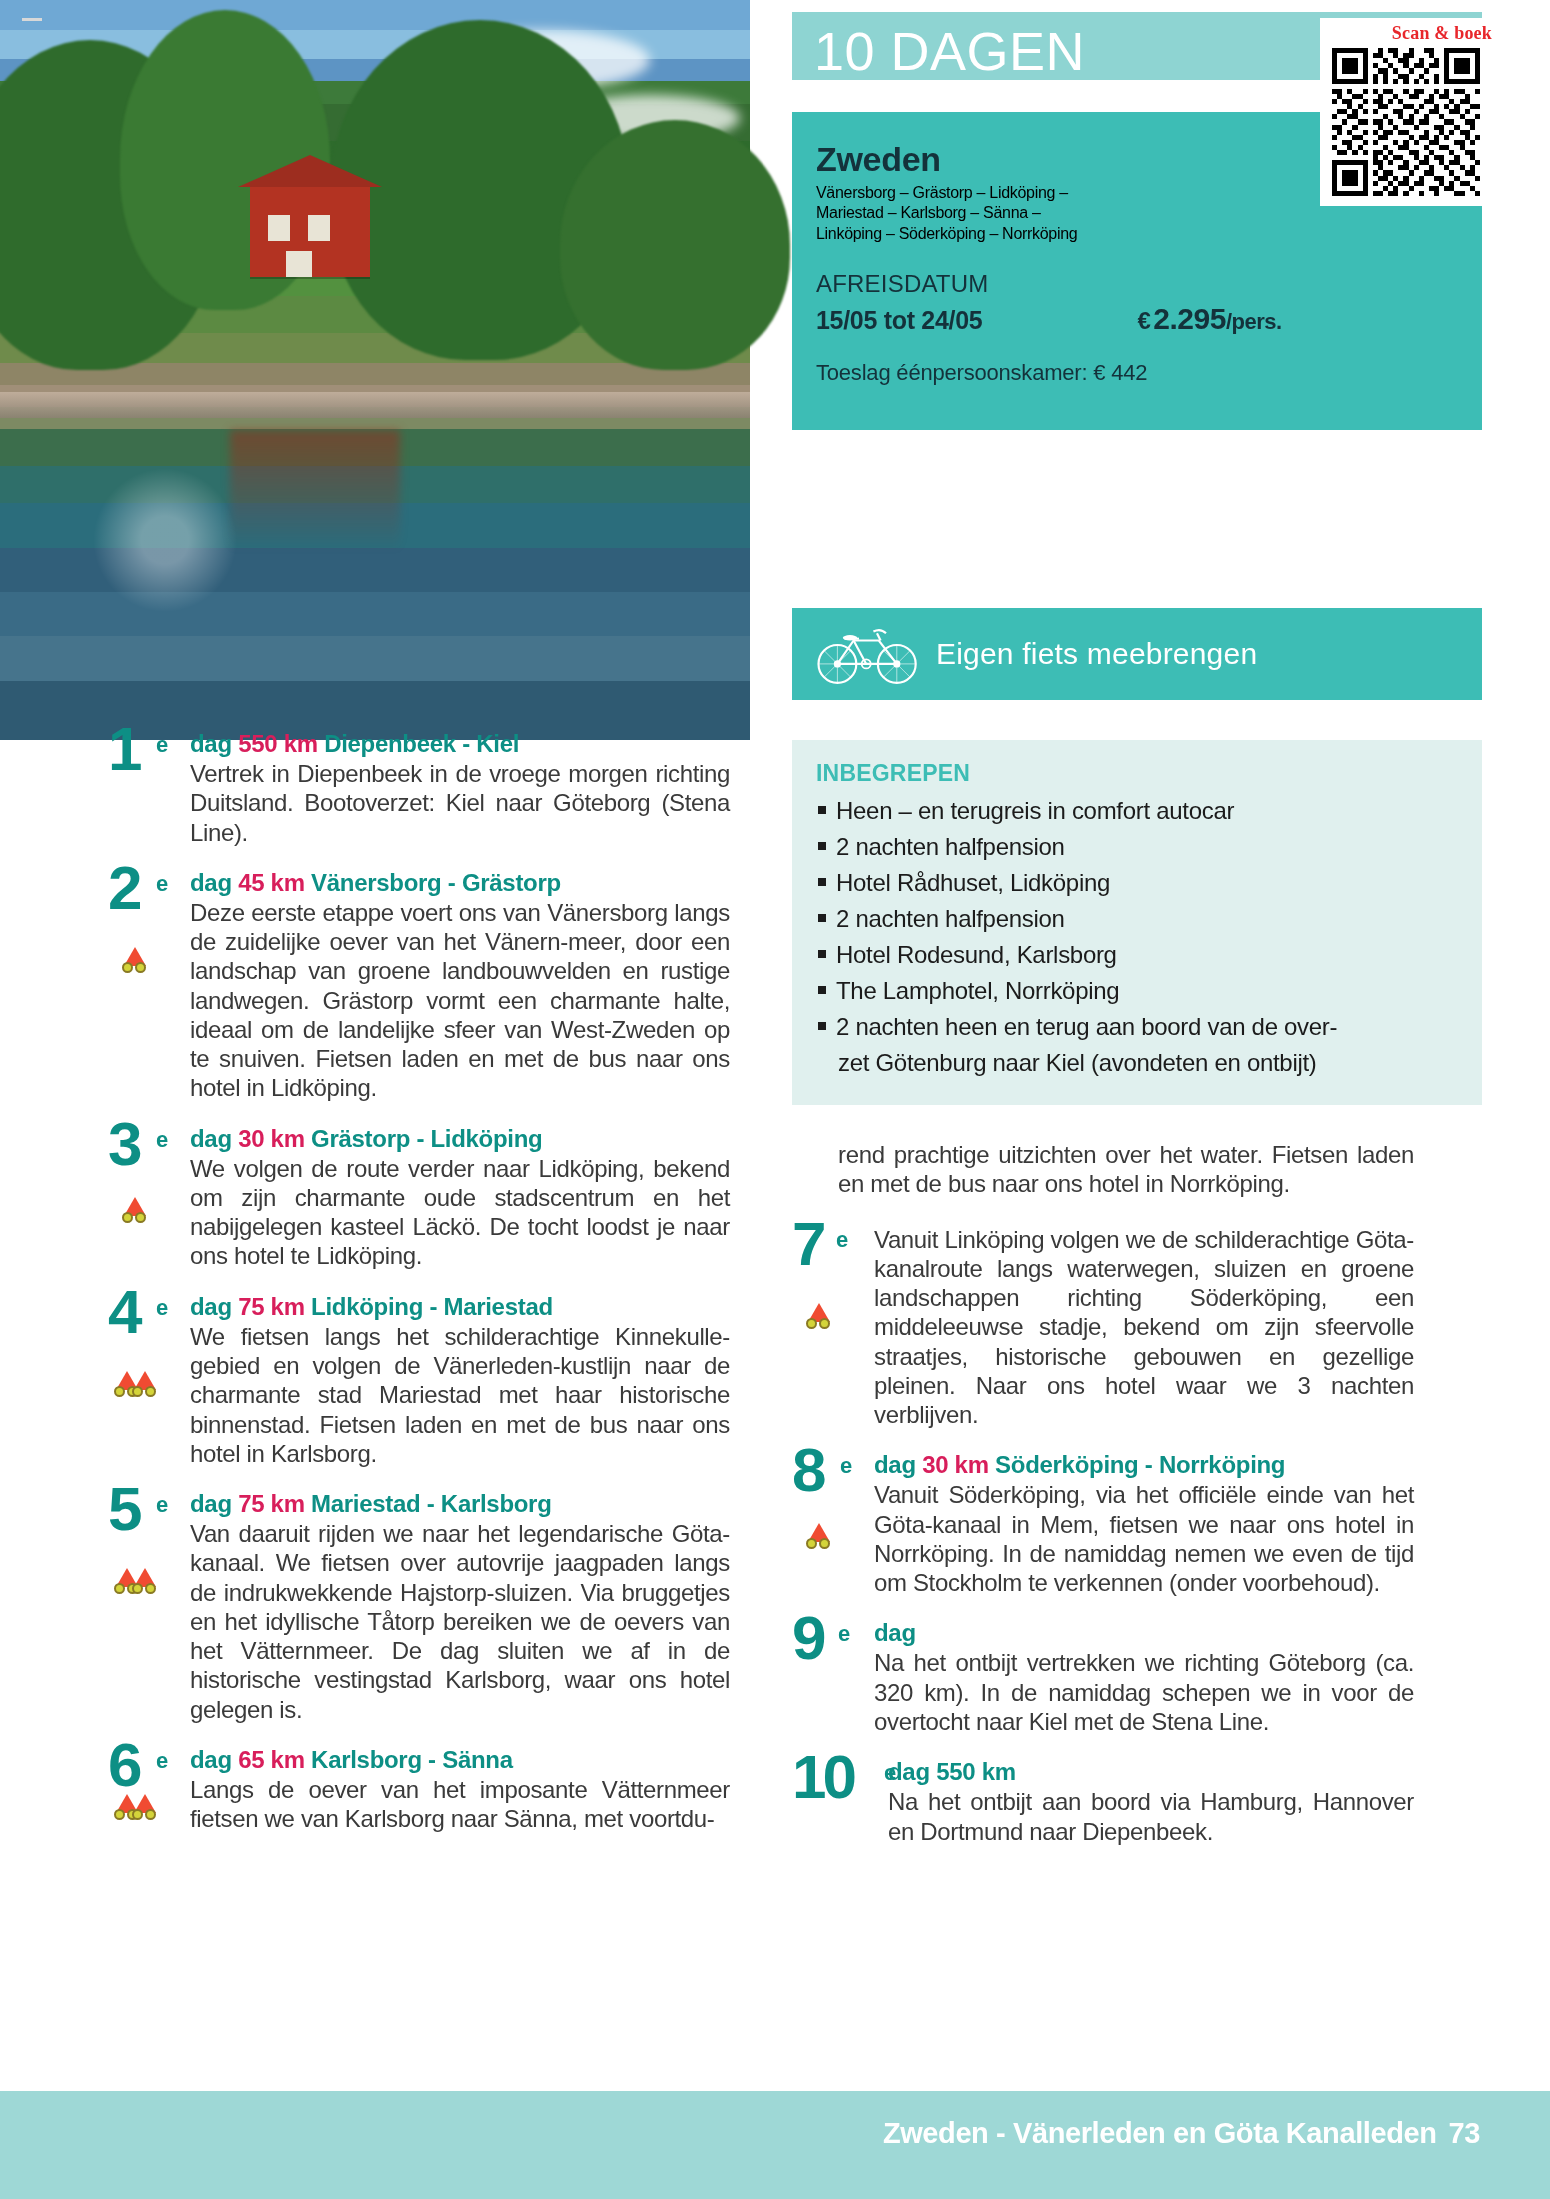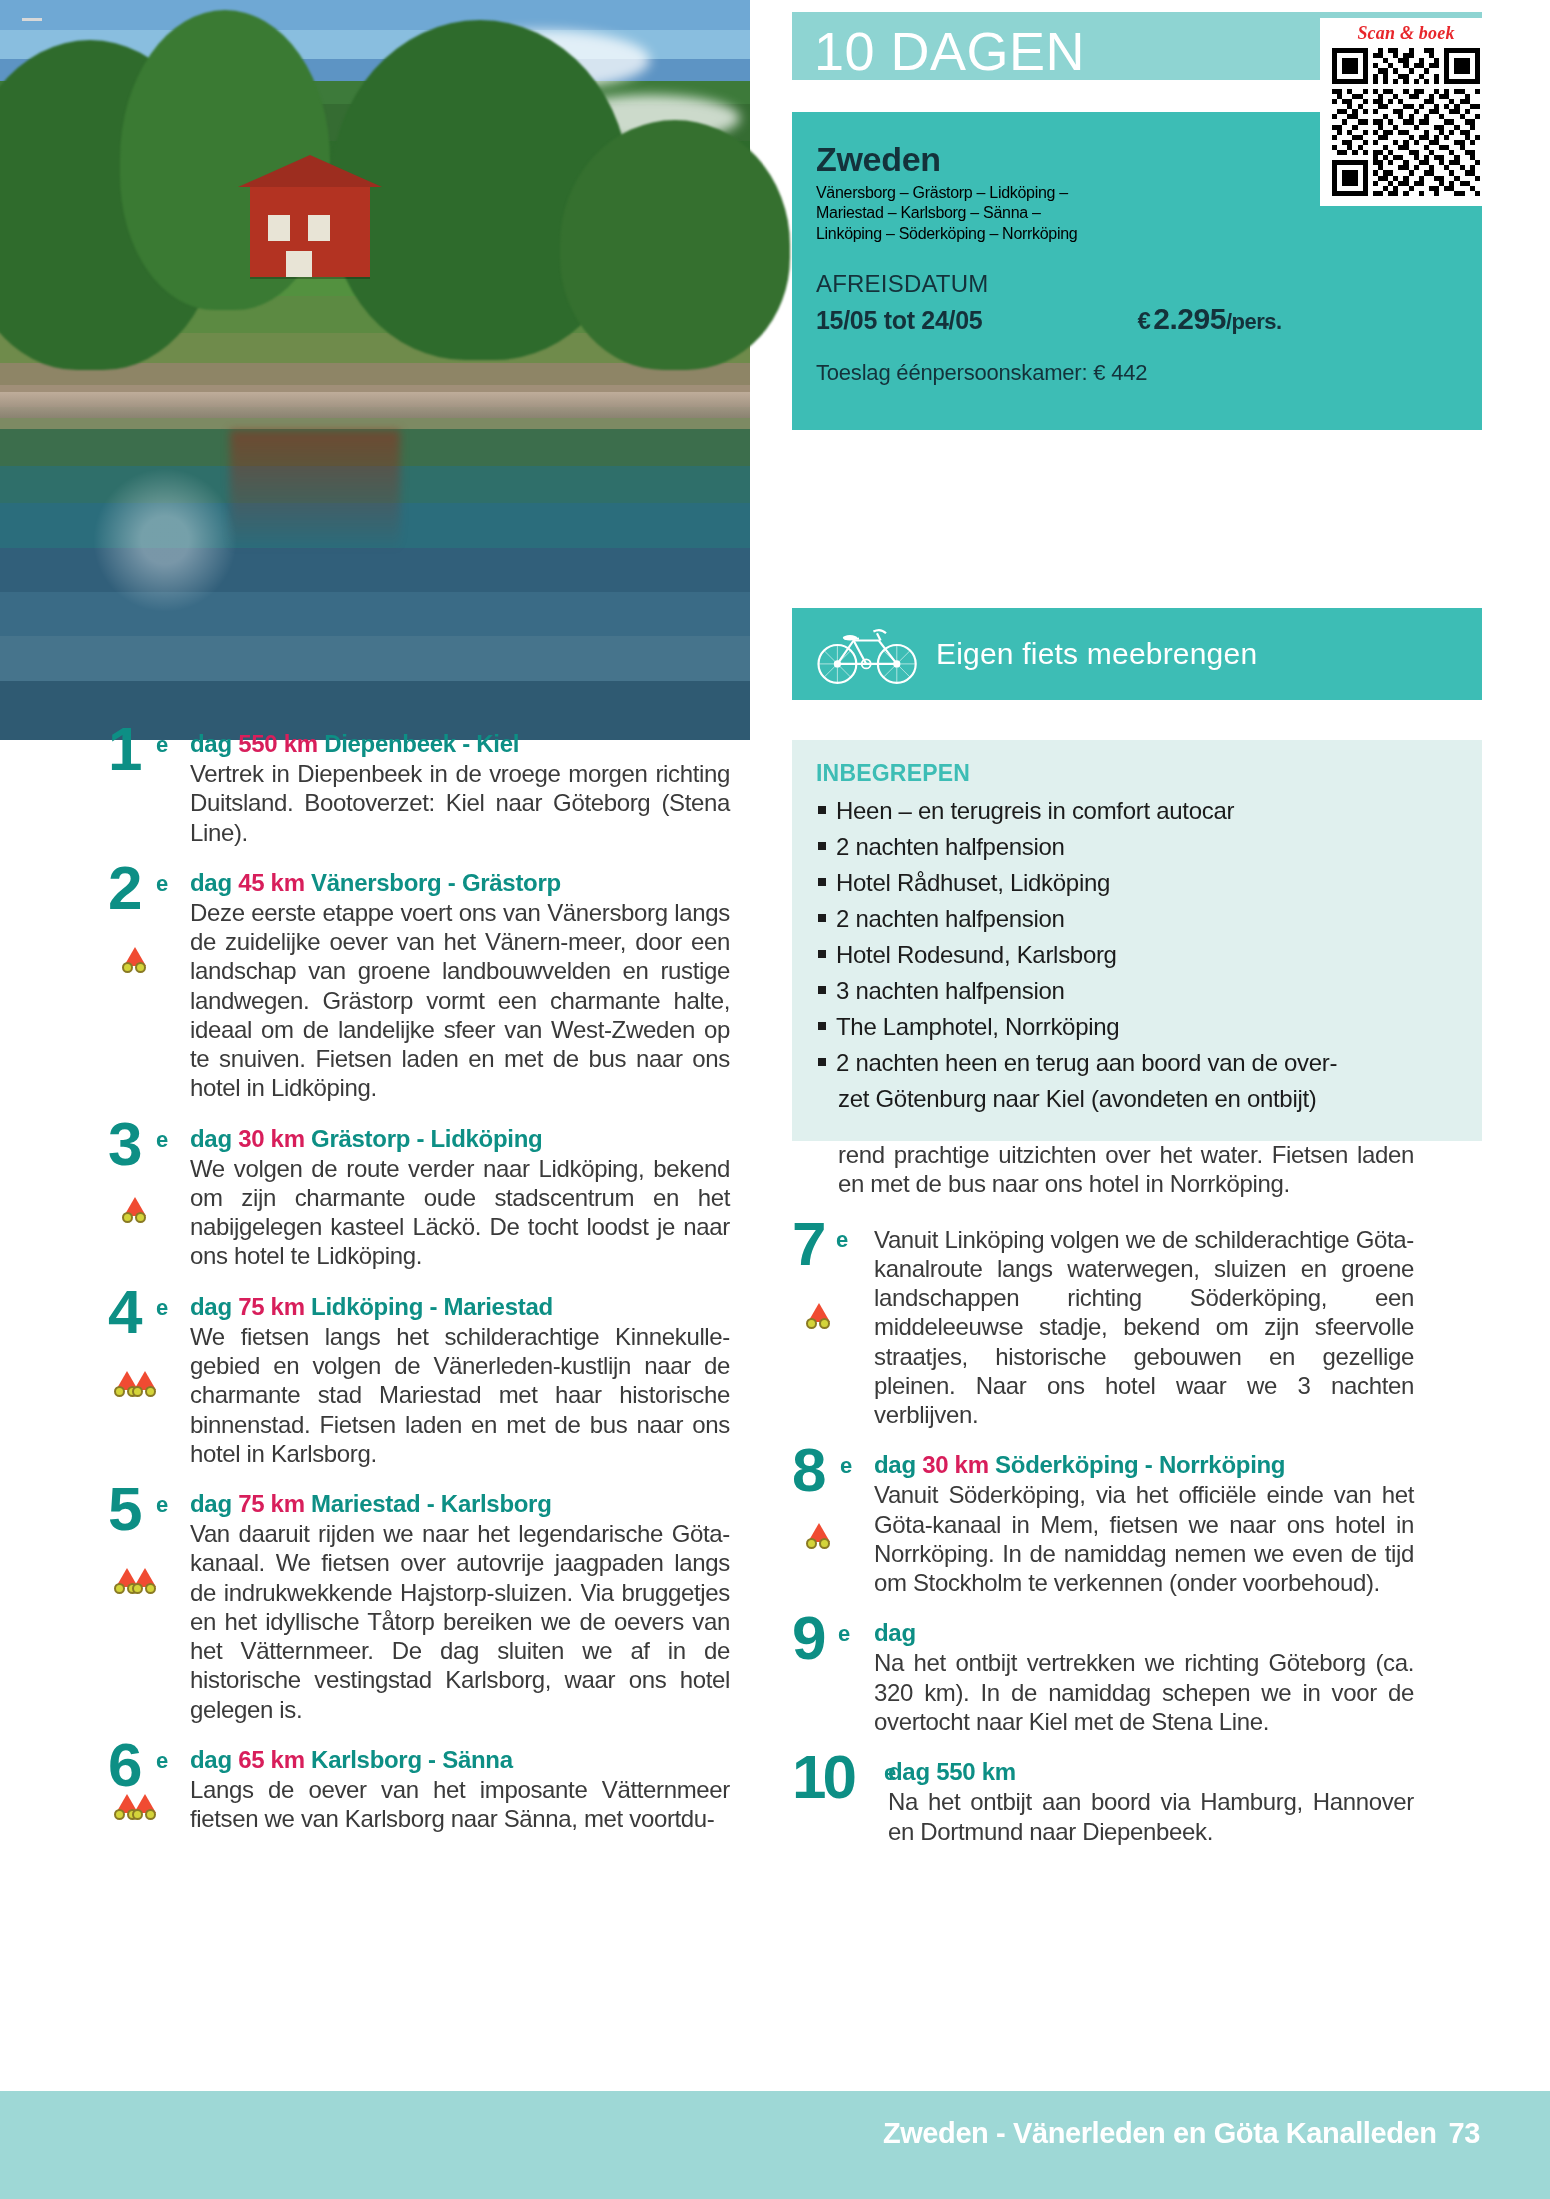--- a/index.html
+++ b/index.html
@@ -110,22 +110,22 @@
   .toeslag{
     position:absolute;left:24px;top:248px;font-size:22px;color:#14323b;letter-spacing:-.2px;
   }
 
   
   .qr-card{
     position:absolute;left:1320px;top:18px;width:172px;height:188px;
     background:#ffffff;
   }
   .qr-title{
-    text-align:center;color:#e8262b;font-size:18px;font-weight:bold;
-    font-family:"Liberation Serif", serif;padding-top:5px;letter-spacing:.2px;font-style:italic;
+    text-align:right;color:#e8262b;font-size:18px;font-weight:bold;
+    font-family:"Liberation Serif", serif;padding-top:5px;letter-spacing:.2px;
   }
   .qr-img{
     position:absolute;left:12px;top:30px;width:148px;height:148px;
   }
 
   
   .bike-bar{
     position:absolute;left:792px;top:608px;width:690px;height:92px;
     background:#3dbdb5;display:flex;align-items:center;
   }
@@ -504,21 +504,20 @@
   </div>
 
   <div class="inb">
     <h3>INBEGREPEN</h3>
     <ul>
       <li>Heen – en terugreis in comfort autocar</li>
       <li>2 nachten halfpension</li>
       <li>Hotel Rådhuset, Lidköping</li>
       <li>2 nachten halfpension</li>
       <li>Hotel Rodesund, Karlsborg</li>
-      <li>3 nachten halfpension</li>
       <li>The Lamphotel, Norrköping</li>
       <li><span>2 nachten heen en terug aan boord van de over-</span><span class="cont">zet Götenburg naar Kiel (avondeten en ontbijt)</span></li>
     </ul>
   </div>
 
   <div class="col col-left">
 
     <div class="day">
       <span class="daynum">1</span>
       <span class="sup" style="left:48px;">e</span>

